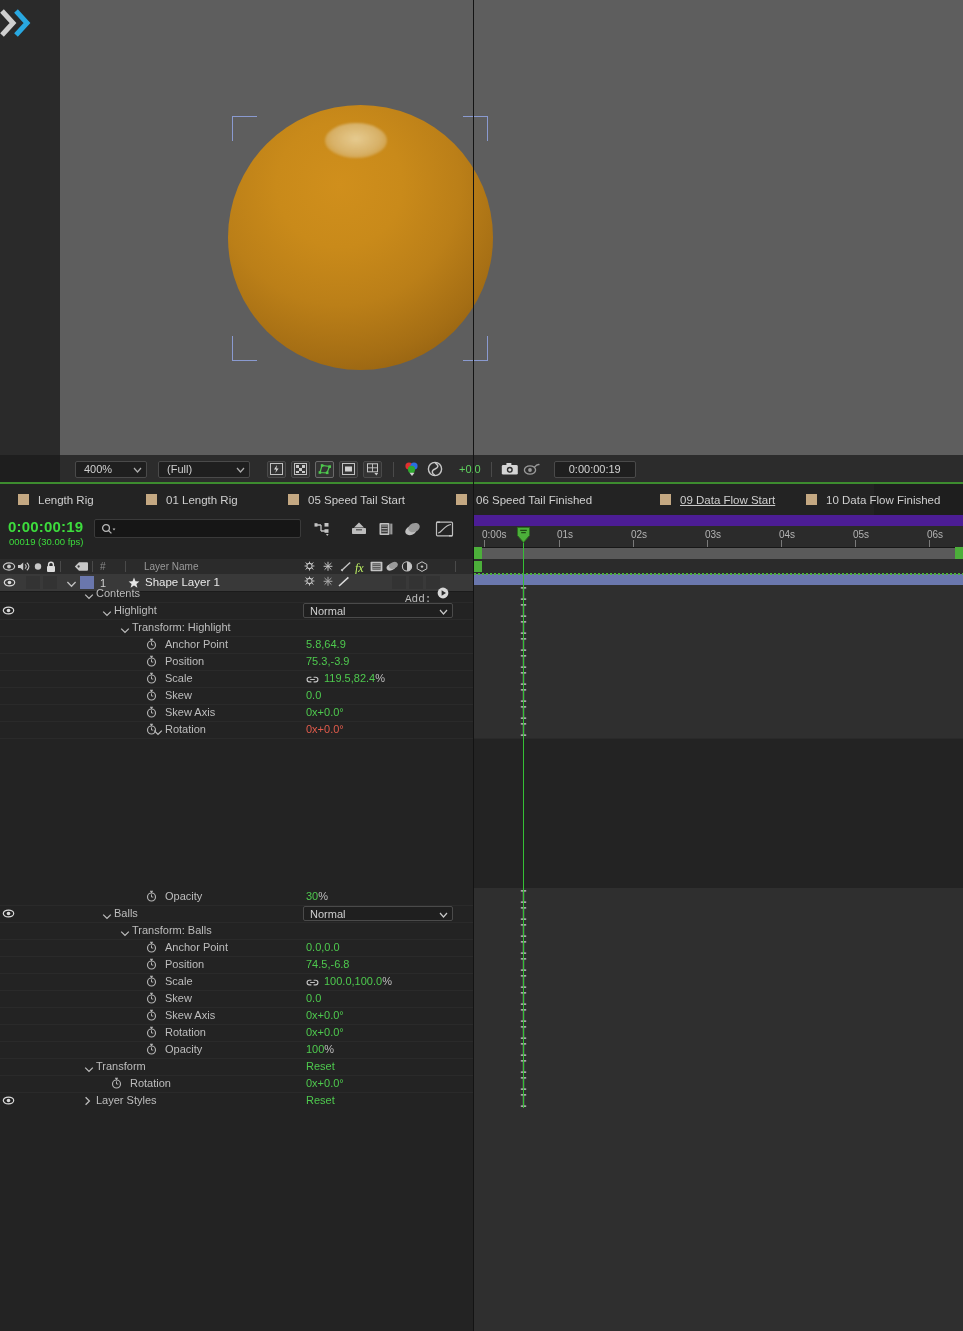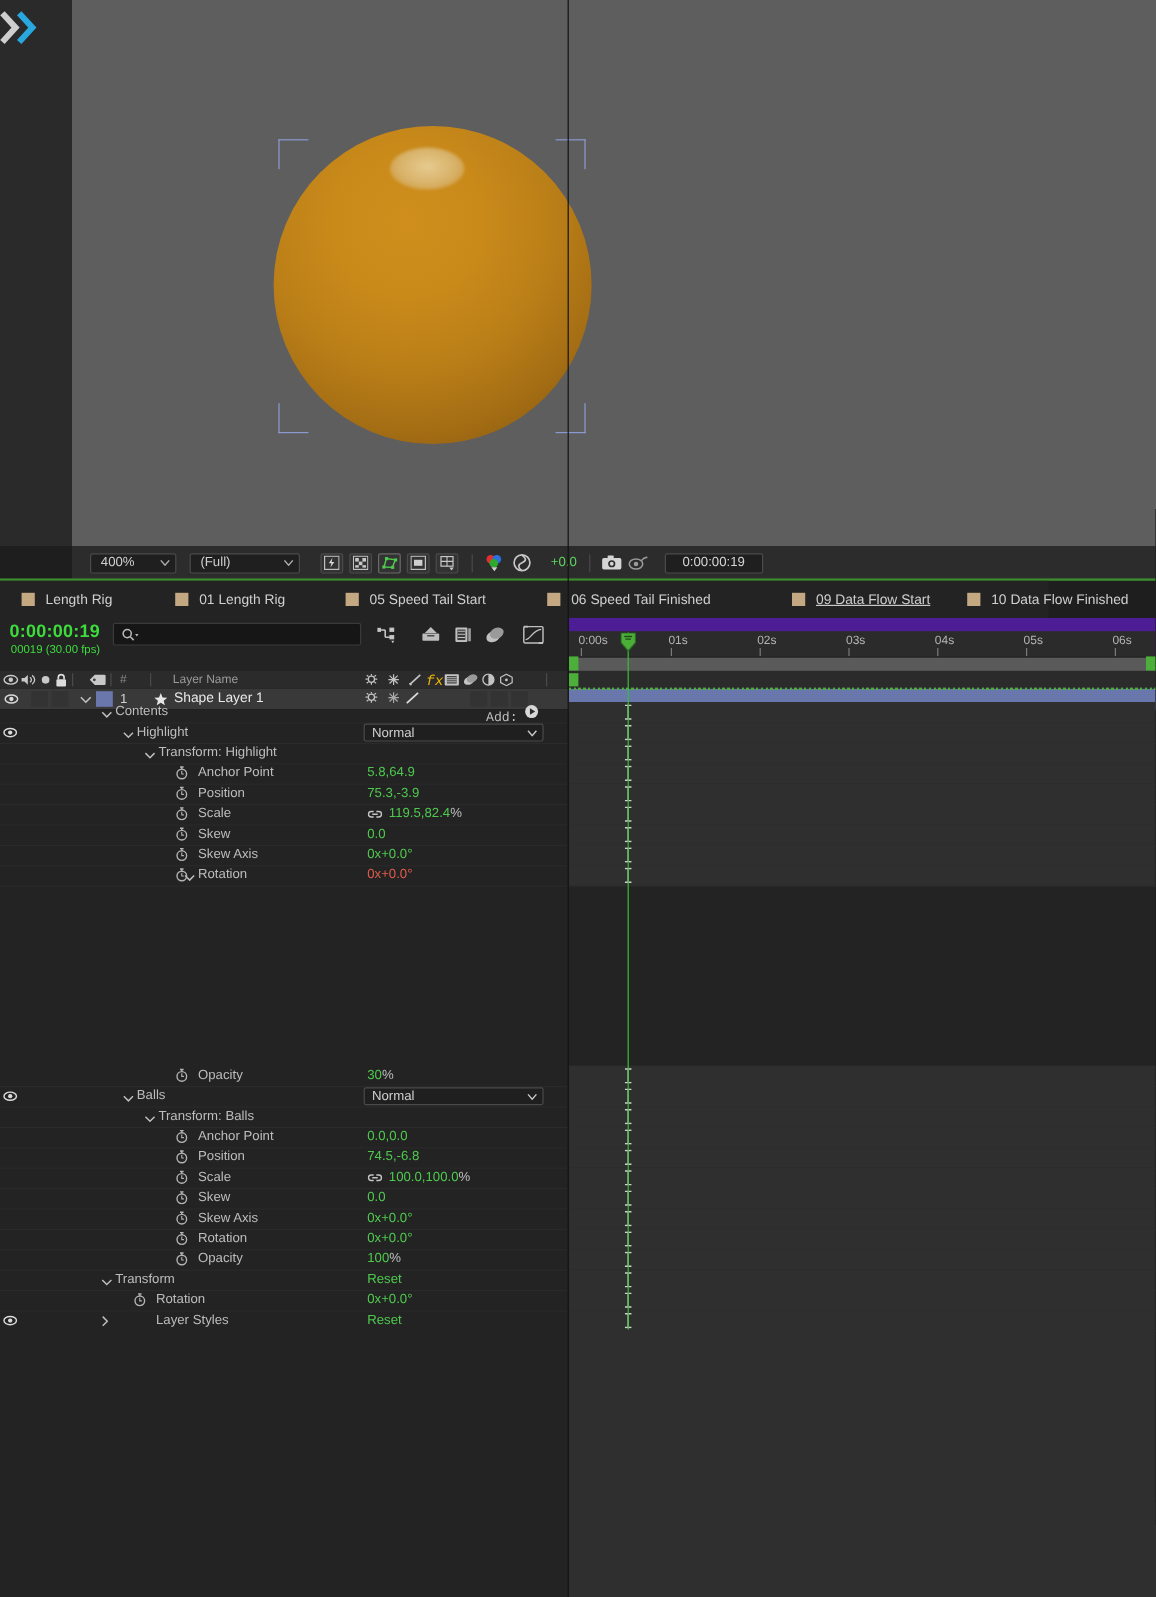--- a/index.html
+++ b/index.html
@@ -434,21 +434,21 @@
           <path d="M6 0.8 V9.8 M1.6 5.3 H10.4 M2.6 2 L9.4 8.6 M9.4 2 L2.6 8.6" stroke="#c4c4c4" stroke-width="1"></path>
         </svg>
     </span>
     <span class="ch-ico" style="left:340px">
       <svg width="12" height="11" viewBox="0 0 12 11">
           <path d="M1.6 9.4 L10.2 1.4" stroke="#c4c4c4" stroke-width="1.4"></path>
           <path d="M1.2 8.4 L2.8 10" stroke="#c4c4c4" stroke-width="1.4"></path>
         </svg>
     </span>
     <span class="ch-ico" style="left:355px">
-      <span style="font-style:italic;font-family:Liberation Mono, monospace;font-size:12px;color:#eab308;">fx</span>
+      <span style="font-style:italic;font-family:Liberation Serif, serif;font-size:12px;color:#bef264;">fx</span>
     </span>
     <span class="ch-ico" style="left:370px">
       <svg width="13" height="11" viewBox="0 0 13 11">
           <rect x="0.6" y="0.8" width="11.8" height="9.4" rx="0.8" fill="#c4c4c4"></rect>
           <rect x="2.4" y="2.4" width="8.2" height="6.2" fill="#3a3a3a"></rect>
           <path d="M2.4 3.8 H10.6 M2.4 5.5 H10.6 M2.4 7.2 H10.6" stroke="#c4c4c4" stroke-width="0.8"></path>
         </svg>
     </span>
     <span class="ch-ico" style="left:385px">
       <svg width="14" height="11" viewBox="0 0 14 11">
@@ -727,21 +727,21 @@
         <span class="pval g" style="left: 306px; top: 2px;"><span>0x+0.0°</span></span>
       </div>
       <div class="prow" style="top: 577px;">
         <span class="eye"><svg width="13" height="11" viewBox="0 0 13 11">
             <ellipse cx="6.5" cy="5.5" rx="5.2" ry="3.4" fill="none" stroke="#dadada" stroke-width="1.2"></ellipse>
             <circle cx="6.5" cy="5.5" r="1.8" fill="#dadada"></circle>
           </svg></span>
         <span class="tw" style="left: 84px; top: 4px;"><svg width="7" height="10" viewBox="0 0 7 10">
             <path d="M1.6 1.2 L5.4 5 L1.6 8.8" stroke="#bdbdbd" stroke-width="1.25" fill="none"></path>
           </svg></span>
-        <span class="pname" style="left: 96px; top: 2px; margin-left: 34px;">Layer Styles</span>
+        <span class="pname" style="left: 96px; top: 2px;">Layer Styles</span>
         <span class="pval g" style="left: 306px; top: 2px;"><span>Reset</span></span>
       </div>
     </div>
   <div id="right-rows">
       <div class="rrow" style="top: 70px;">
         <span class="ibeam"><svg width="7" height="13" viewBox="0 0 7 13">
             <path d="M0.8 0.8 H6.2 M3.5 0.8 V12.2 M0.8 12.2 H6.2" stroke="#cfcfcf" stroke-width="1.25" fill="none"></path>
           </svg></span>
       </div>
       <div class="rrow" style="top: 87px;">

